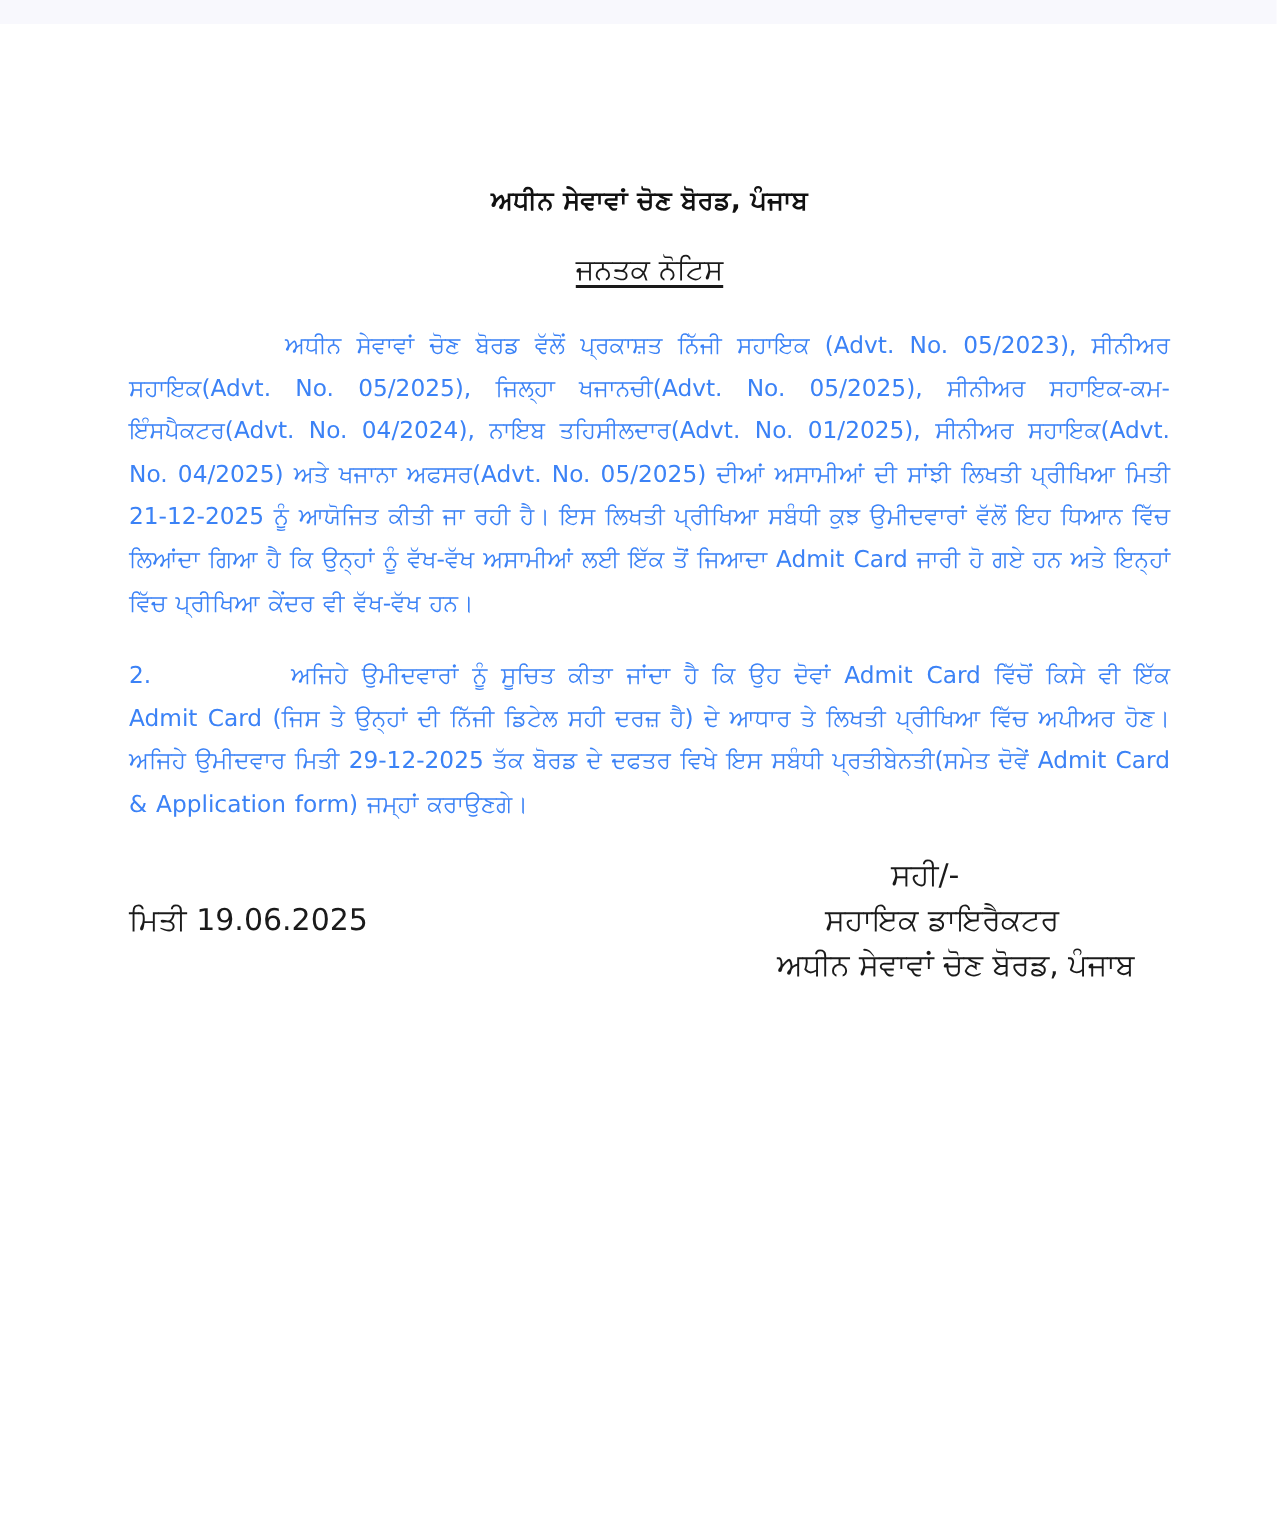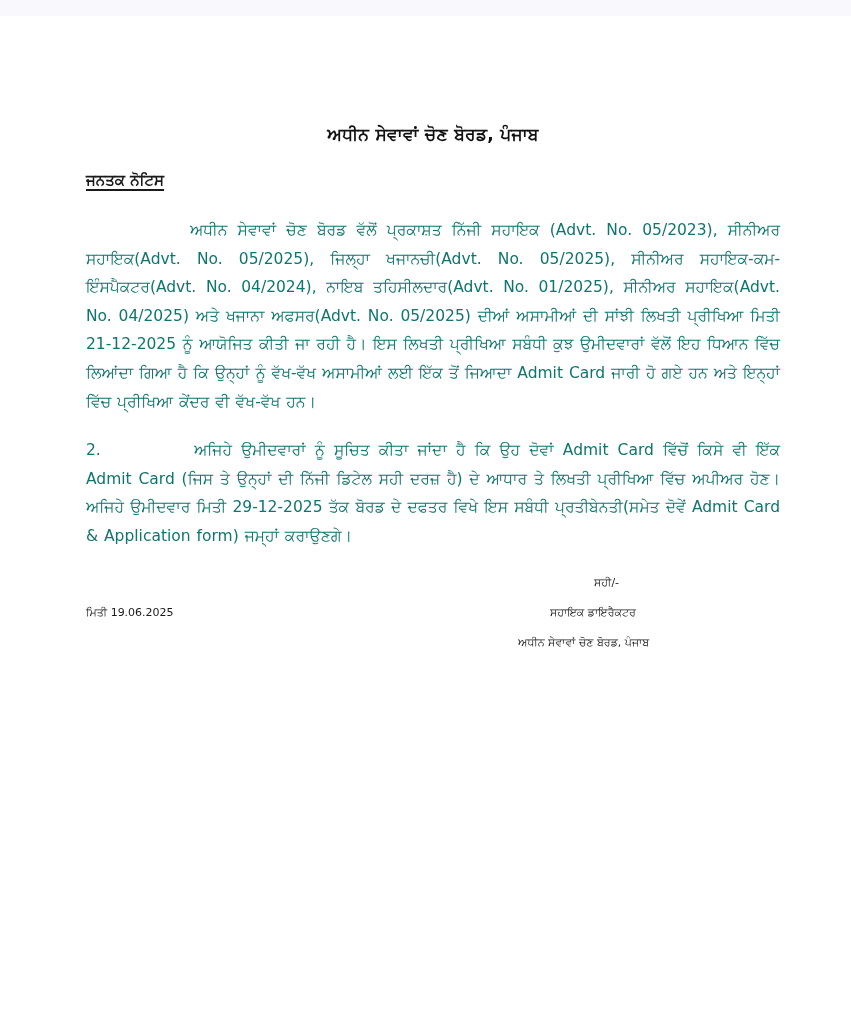--- a/index.html
+++ b/index.html
@@ -32,55 +32,55 @@
       text-align: center;
     }
     .header .line {
       font-weight: bold;
       font-size: 17px;
       line-height: 32px;
       color: #111;
       letter-spacing: 0.3px;
     }
     .notice-title {
-      text-align: left;
+      text-align: center;
       margin-top: 18px;
-      font-weight: bold;
-      font-size: 15px;
+      font-weight: normal;
+      font-size: 19px;
       line-height: 24px;
     }
     .notice-title span {
       text-decoration: underline;
       text-underline-offset: 4px;
       text-decoration-thickness: 1.5px;
     }
     .para {
       font-size: 15.5px;
       line-height: 28.6px;
       text-align: justify;
       text-align-last: left;
-      color: #0f766e;
+      color: #3b82f6;
       word-spacing: 1px;
     }
     .para1 {
       margin-top: 24px;
       text-indent: 104px;
     }
     .para2 {
       margin-top: 20px;
     }
     .para2 .num {
       display: inline-block;
       width: 108px;
     }
     .signature {
       position: relative;
       margin-top: 20px;
       height: 110px;
-      font-size: 11px;
+      font-size: 20px;
     }
     .sig-sahi {
       position: absolute;
       left: 508px;
       top: 0;
       line-height: 24px;
     }
     .date {
       position: absolute;
       left: 0;

